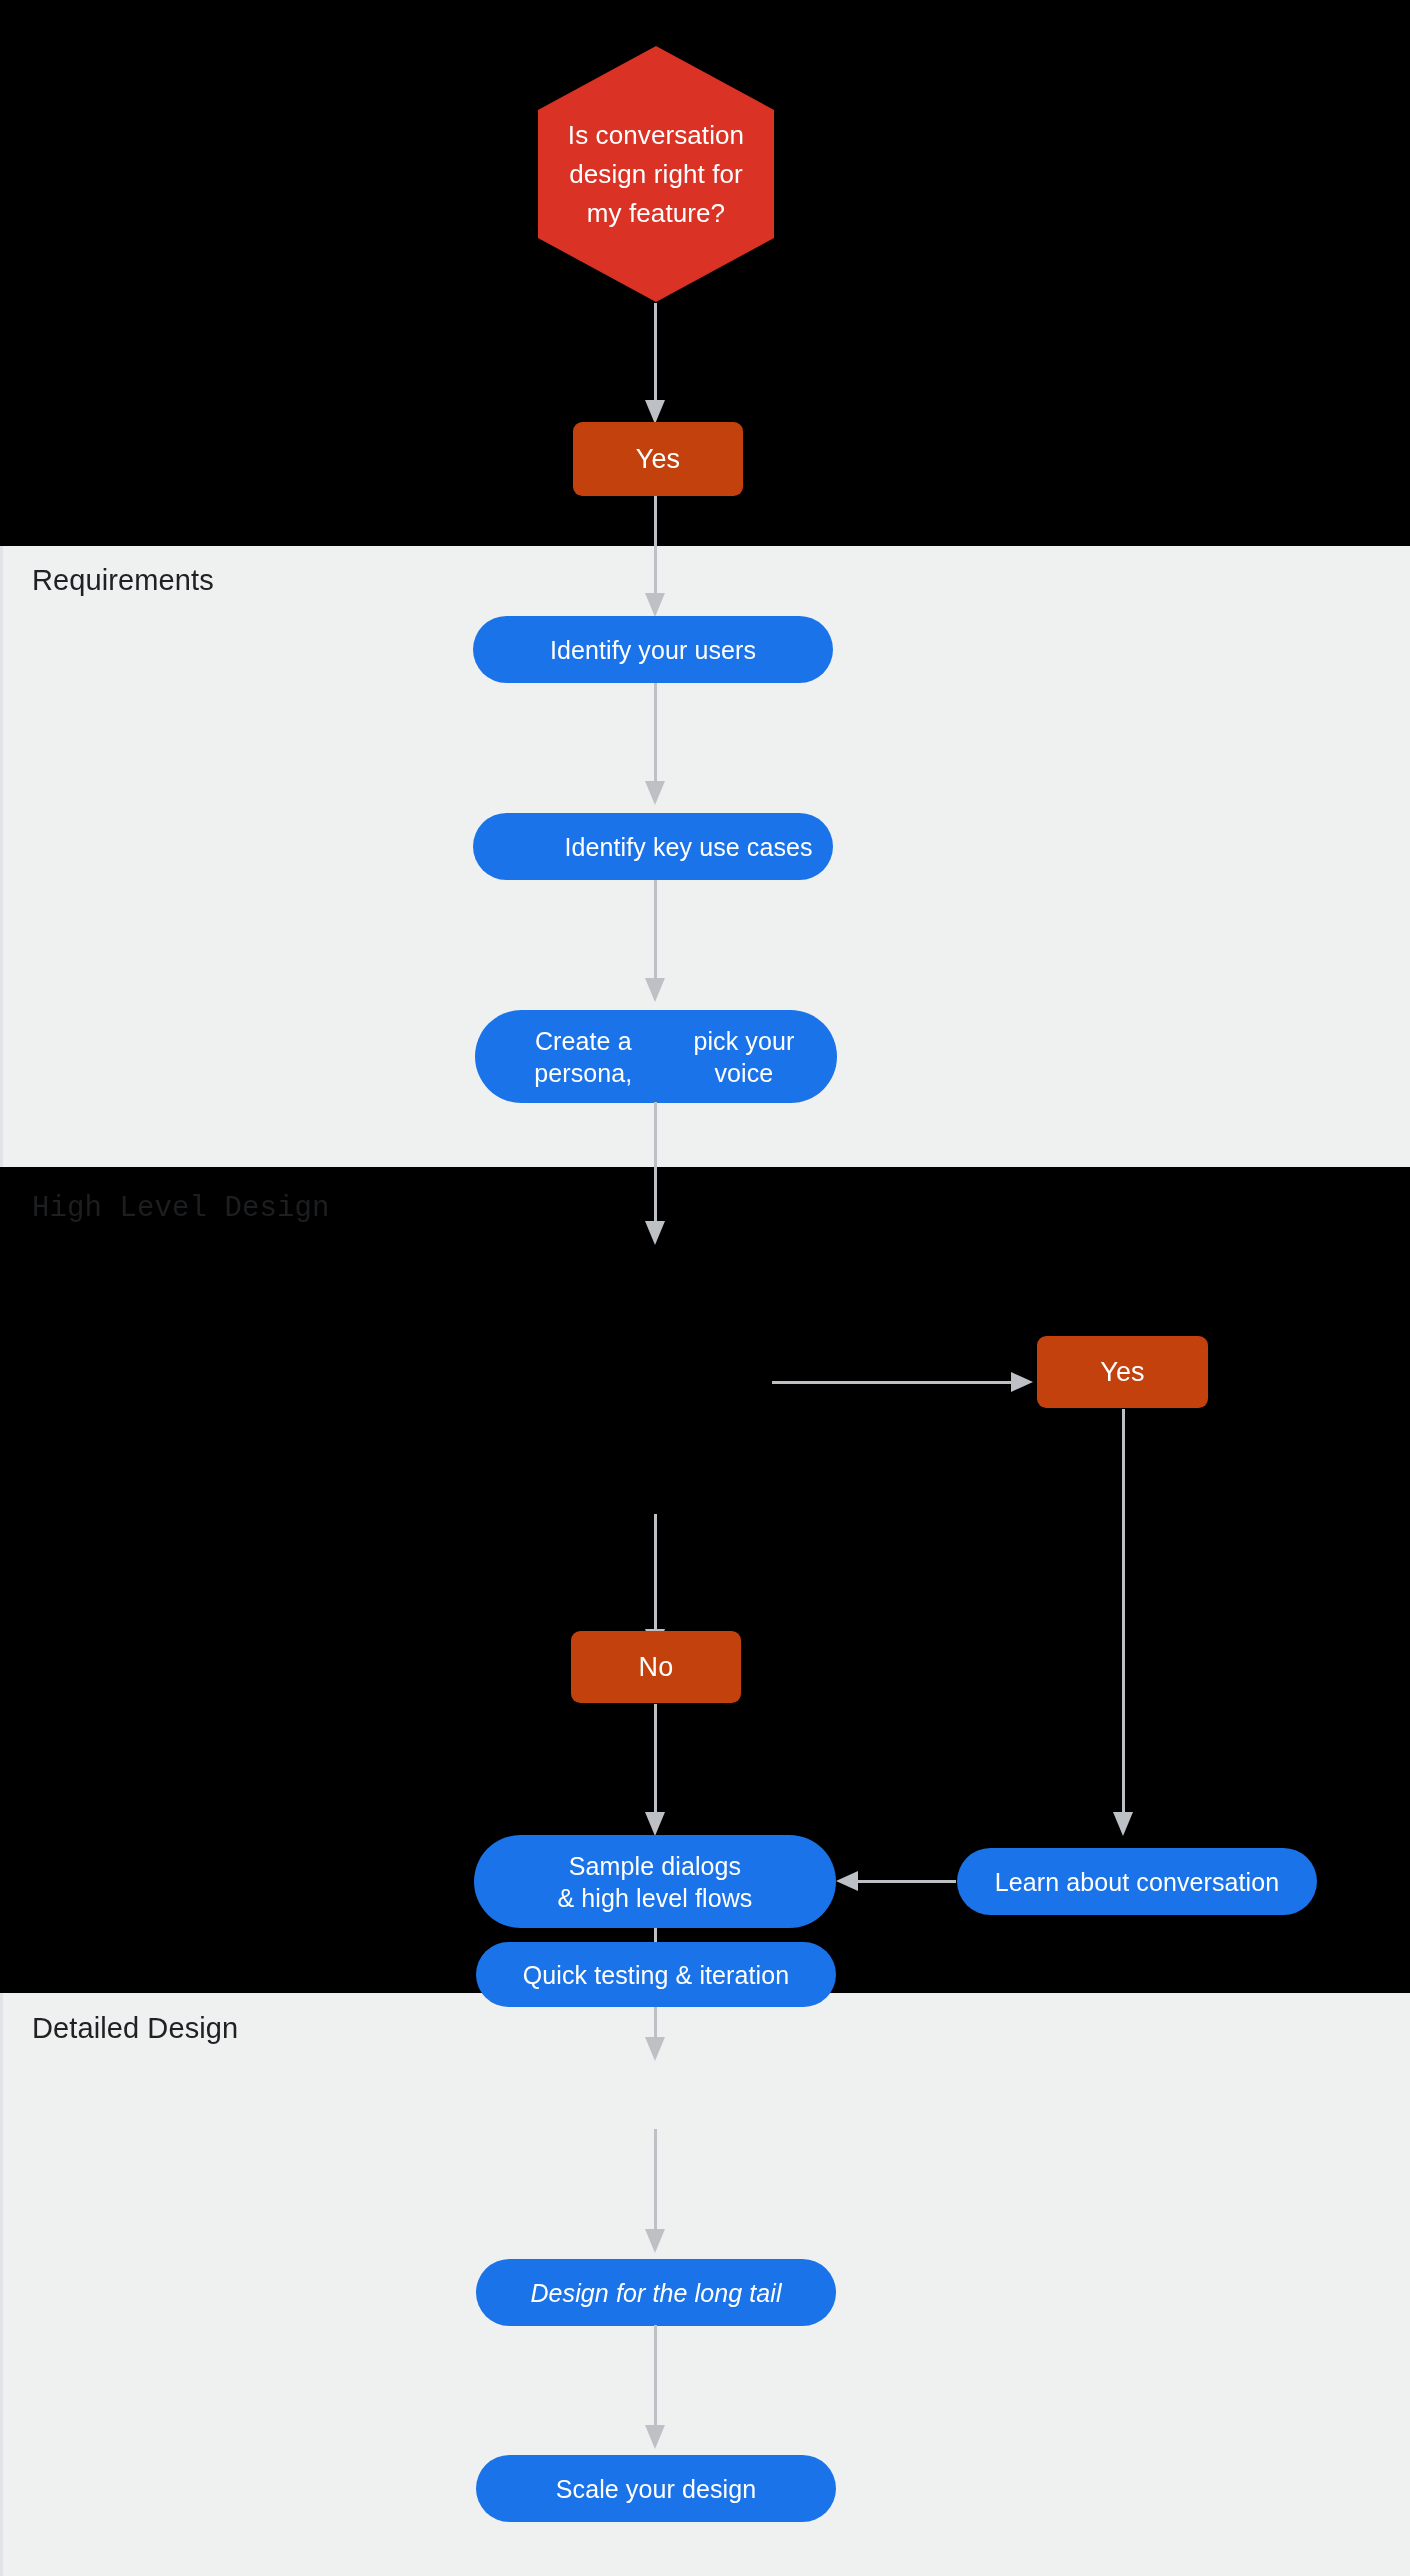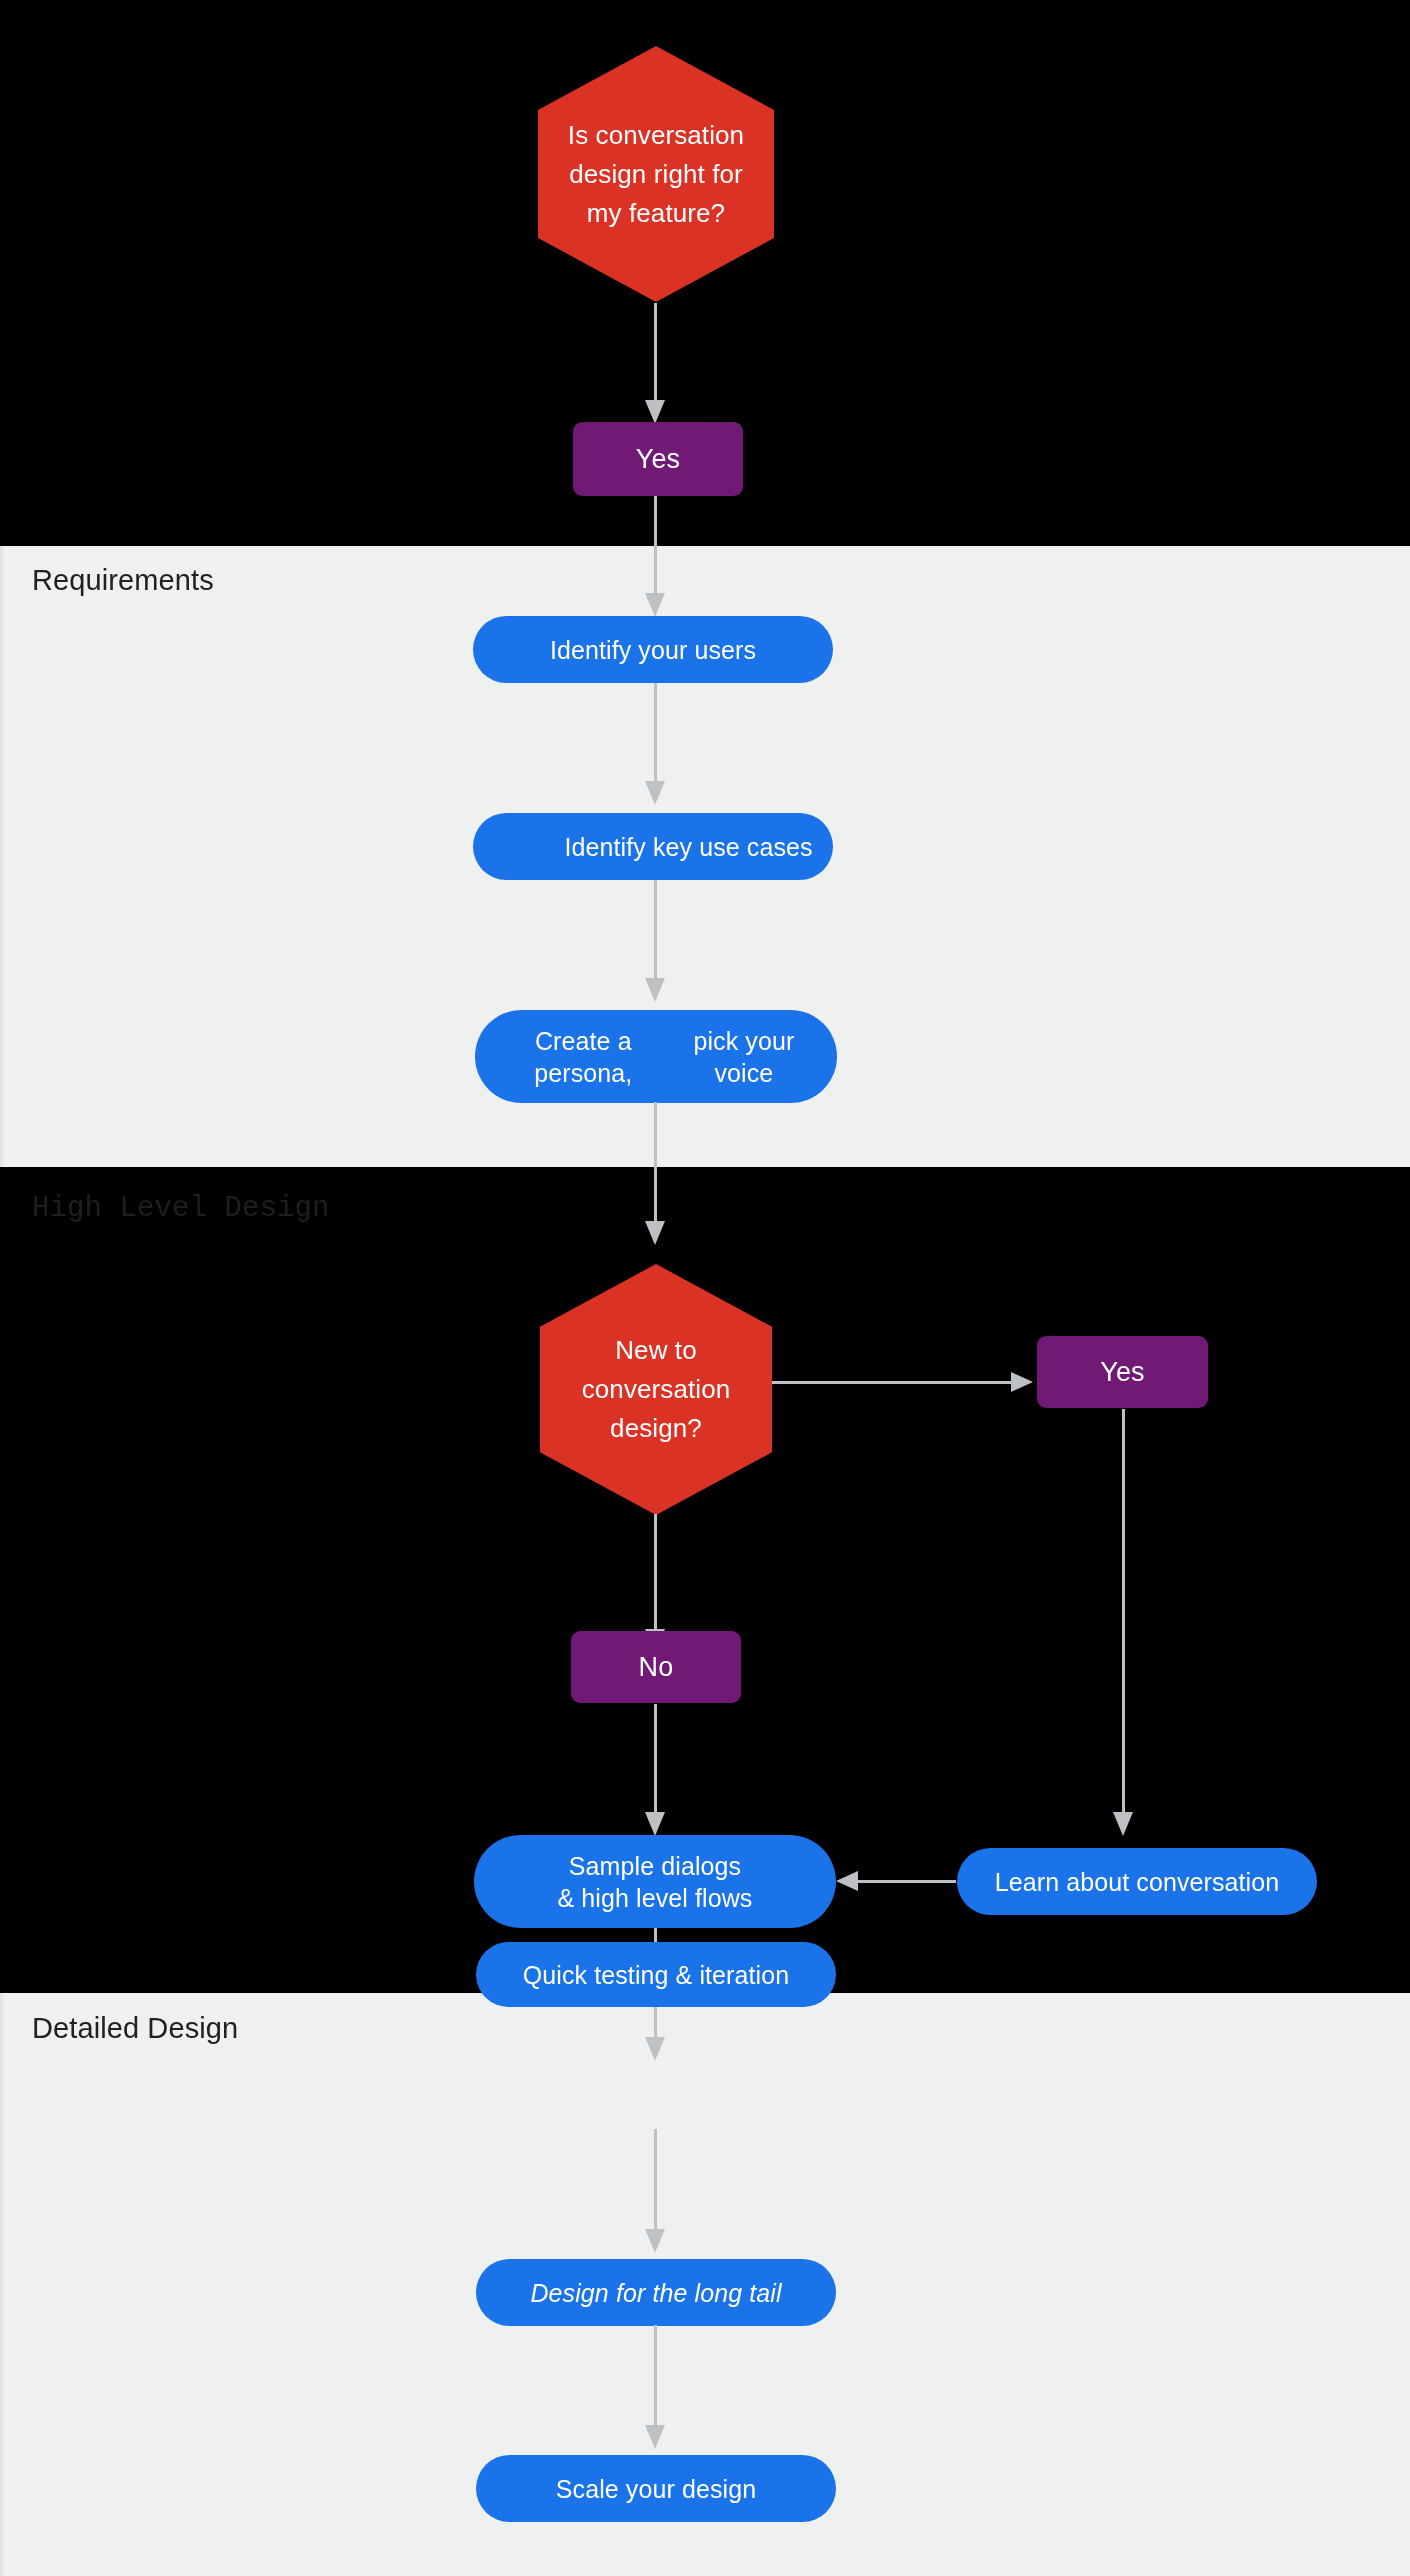--- a/index.html
+++ b/index.html
@@ -52,21 +52,21 @@
   .pill {
     background: #1a73e8;
     border-radius: 927px;
     font-size: 25px;
     line-height: 1.28;
     padding: 0 20.4px;
     letter-spacing: 0.1px;
   }
 
   .rect {
-    background: #701a75;
+    background: #c2410c;
     border-radius: 9.3px;
     font-size: 27px;
     line-height: 1.2;
     letter-spacing: 0.2px;
     align-items: center;
   }
 
   .hex {
     background: #db3226;
     font-size: 26px;
@@ -172,27 +172,20 @@
   <div class="node pill" style="left:475px; top:1010px; width:362px; height:93px; flex-direction:row;">
     <span>Create a persona,</span>
     <span>pick your voice</span>
   </div>
 
   <div class="conn" style="left:654px; top:1102px; width:24px; height:143px;">
     <div class="shaft-v" style="height:119px;"></div>
     <div class="arrowhead down" style="left:-9.3px; top:119px;"></div>
   </div>
 
-  <div class="node hex" style="left:540px; top:1264px; width:232px; height:251px;">
-    <div class="hex-text">
-      <div>New to</div>
-      <div>conversation</div>
-      <div>design?</div>
-    </div>
-  </div>
 
   <div class="conn" style="left:772px; top:1372px; width:265px; height:22px;">
     <div class="shaft-h" style="top:9.3px; width:243px;"></div>
     <div class="arrowhead right" style="left:239px; top:0px;"></div>
   </div>
 
   <div class="node rect" style="left:1037px; top:1336px; width:171px; height:72px;">
     <span>Yes</span>
   </div>
 

